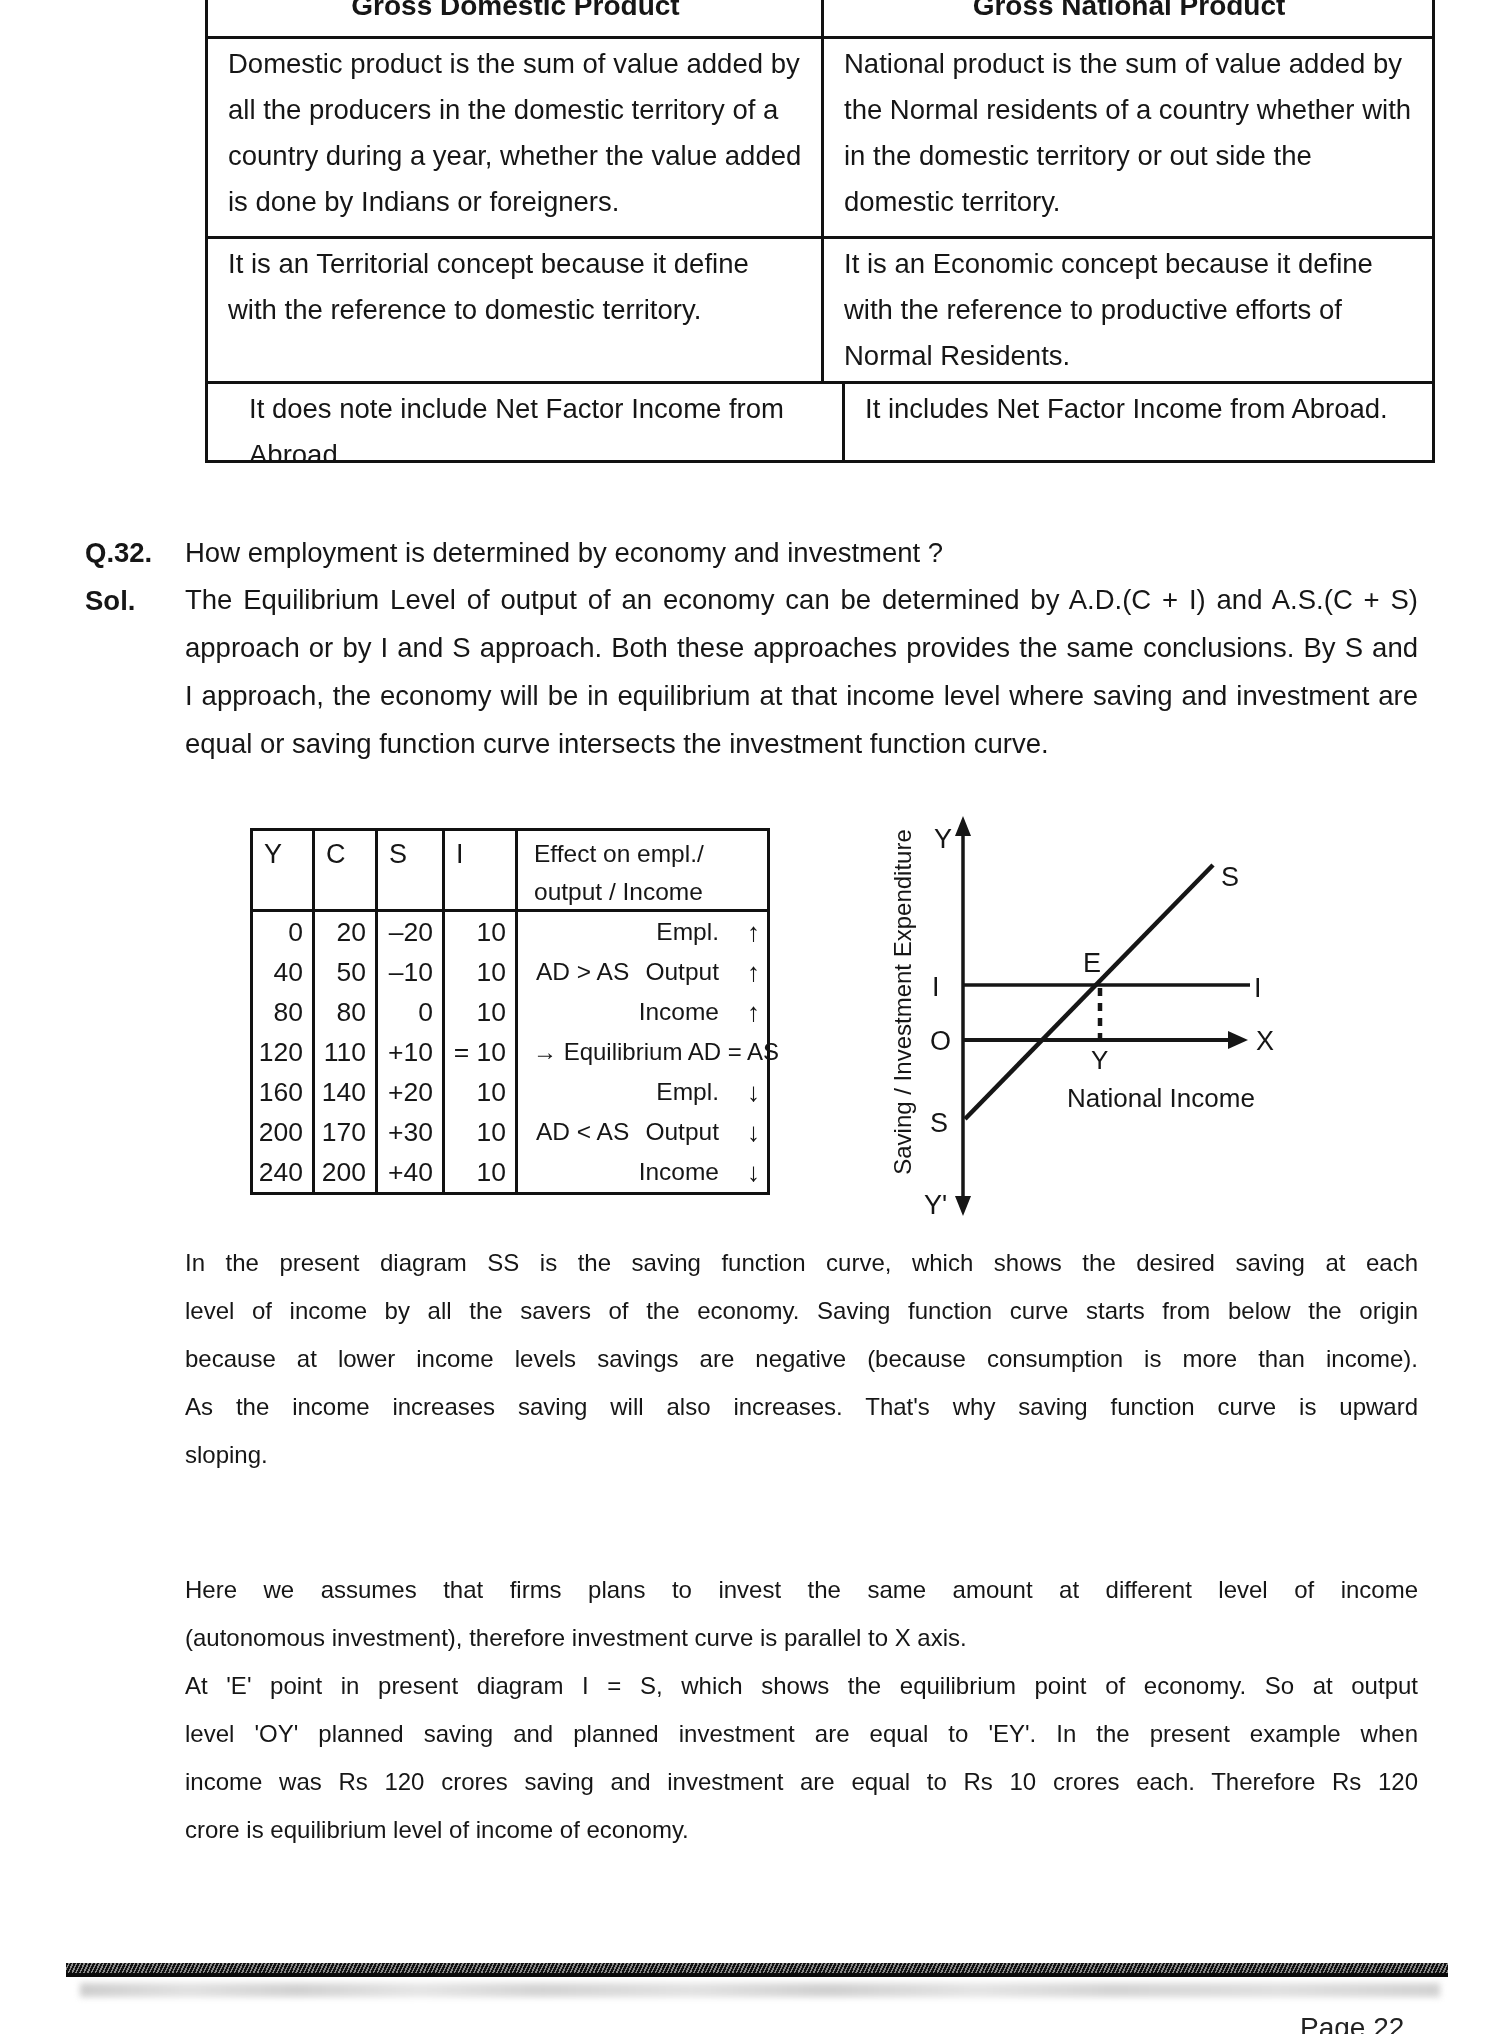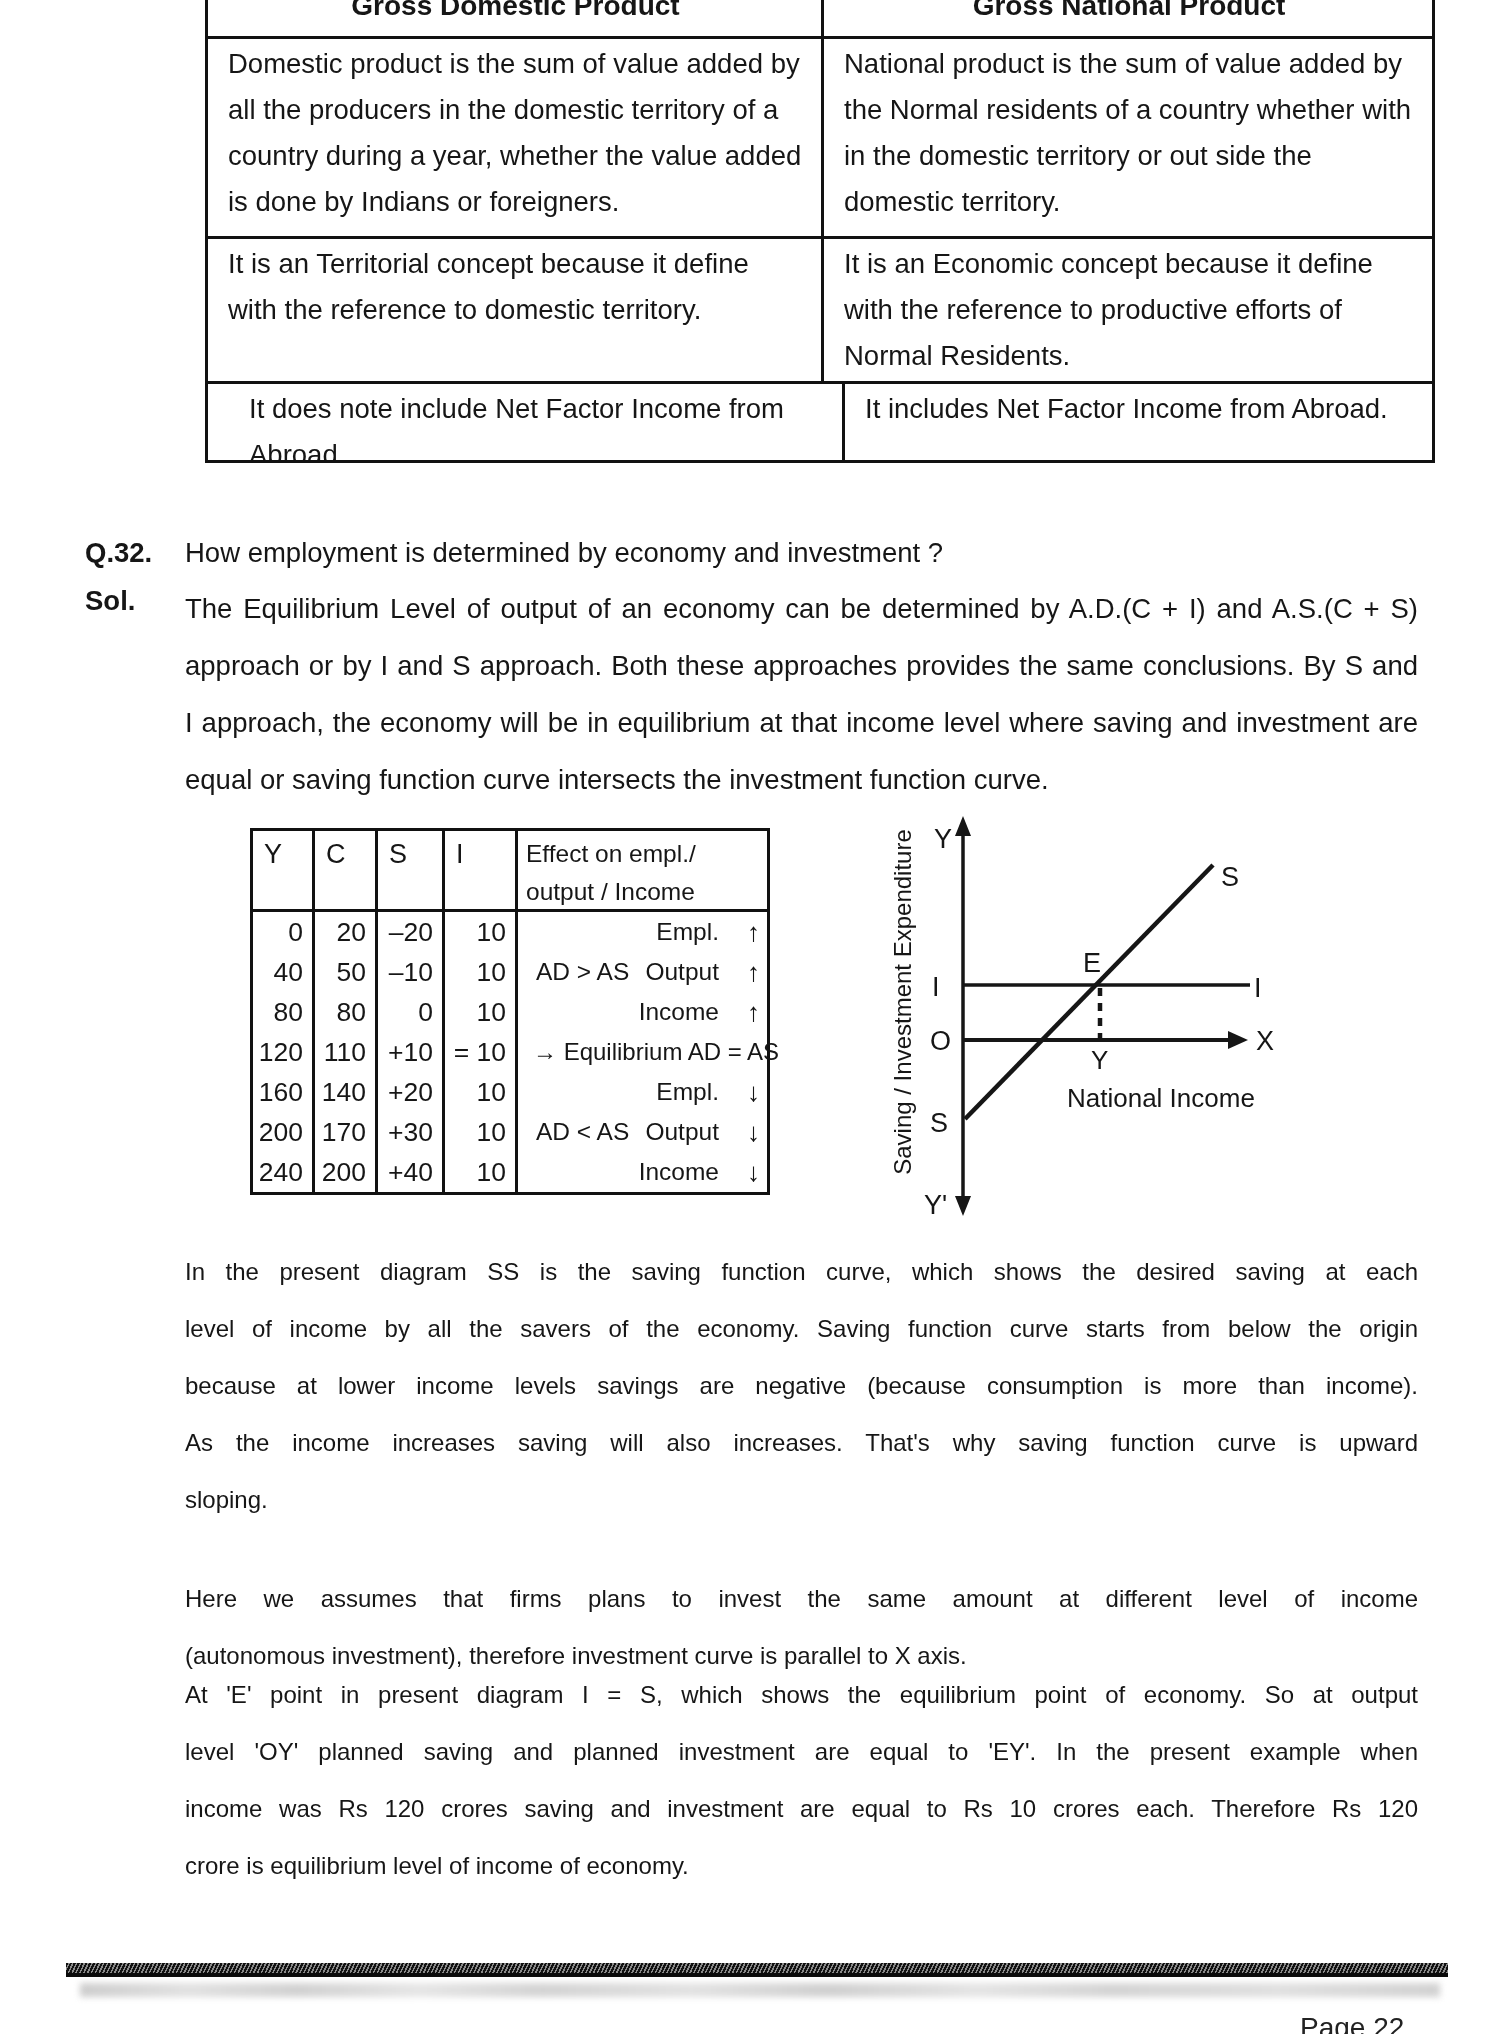--- a/index.html
+++ b/index.html
@@ -25,31 +25,31 @@
   .row-h2{height:142px;}
   .row-h3{height:76px;padding-left:21px;}
 
   
   .q-row{position:absolute;left:0;top:536px;width:1504px;line-height:34px;font-size:27.5px;}
   .q-num{position:absolute;left:85px;font-weight:bold;}
   .q-text{position:absolute;left:185px;}
   .sol-label{position:absolute;left:85px;top:584px;font-size:27.5px;font-weight:bold;line-height:34px;}
   .sol-lines{position:absolute;left:185px;top:576px;width:1233px;font-size:27.5px;line-height:48px;}
 
-  .jl{text-align:justify;text-align-last:justify;margin-top:9px;}
+  .jl{text-align:justify;text-align-last:justify;}
   .jl-last{text-align:left;text-align-last:left;}
 
   
   .an-table{
     position:absolute;left:250px;top:828px;width:520px;height:367px;
     border:3px solid #111;box-sizing:border-box;background:#fff;
   }
   .an-head{display:grid;grid-template-columns:62px 63px 67px 73px 1fr;height:78px;border-bottom:3px solid #111;}
   .an-head-cell{box-sizing:border-box;border-right:3px solid #111;padding:6px 0 0 11px;font-size:27px;line-height:34px;}
-  .an-head-cell.last{border-right:none;padding-left:8px;font-size:24.5px;line-height:38px;padding-top:4px;}
+  .an-head-cell.last{border-right:none;padding-left:16px;font-size:24.5px;line-height:38px;padding-top:4px;}
   .an-body{}
   .an-row{display:grid;grid-template-columns:62px 63px 67px 73px 1fr;height:40px;}
   .an-num{box-sizing:border-box;border-right:3px solid #111;text-align:right;padding-right:9px;font-size:26.5px;line-height:40px;}
   .an-eff{display:flex;align-items:center;font-size:24.5px;line-height:40px;padding-left:13px;}
   .eff-left{width:104px;padding-left:5px;box-sizing:border-box;white-space:nowrap;}
   .eff-mid{flex:1;text-align:right;white-space:nowrap;}
   .eff-arrow{width:48px;text-align:right;padding-right:7px;box-sizing:border-box;font-size:26px;}
   .eff-full{width:100%;padding-left:2px;white-space:nowrap;font-size:24px;}
 
   

